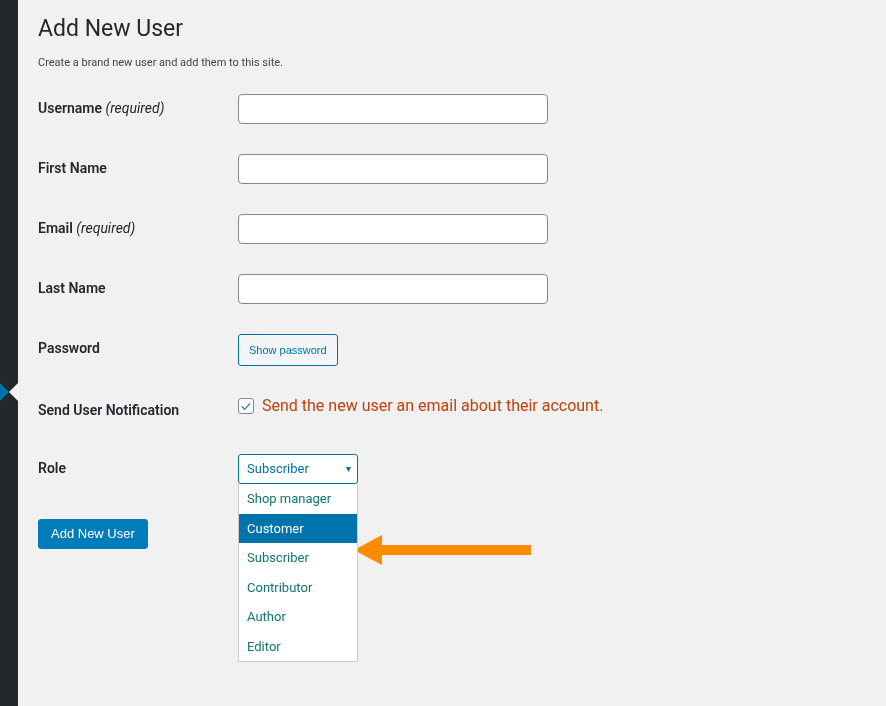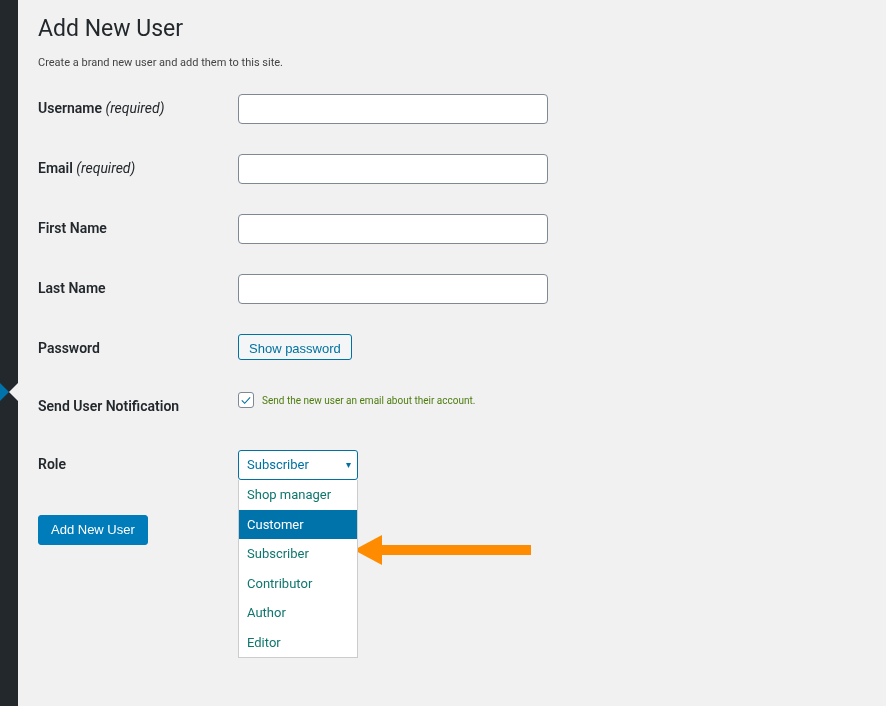--- a/index.html
+++ b/index.html
@@ -98,27 +98,27 @@
       border: 1px solid #7e8993;
       border-radius: 4px;
       background: #fff;
       font-size: 14px;
       line-height: 2;
       color: #32373c;
     }
     .button-secondary {
       display: inline-block;
       padding: 0 10px;
-      height: 26px;
+      height: 32px;
       line-height: 28px;
       border: 1px solid #0071a1;
       border-radius: 3px;
       background: #f3f5f6;
       color: #0071a1;
-      font-size: 13px;
+      font-size: 11px;
       cursor: pointer;
       text-decoration: none;
     }
     .checkbox-wrapper {
       display: flex;
       align-items: center;
       gap: 8px;
     }
     .checkbox {
       width: 16px;
@@ -130,22 +130,22 @@
       align-items: center;
       justify-content: center;
       cursor: pointer;
     }
     .checkbox-checked {
       color: #0071a1;
       font-size: 14px;
       line-height: 1;
     }
     .checkbox-label {
-      font-size: 10px;
-      color: #4d7c0f;
+      font-size: 16px;
+      color: #c2410c;
     }
     .select-wrapper {
       position: relative;
       display: inline-block;
     }
     .select-box {
       width: 120px;
       height: 30px;
       padding: 0 24px 0 8px;
       border: 1px solid #0071a1;
@@ -241,30 +241,30 @@
         <tr>
       <th>
         <span>Username</span>
         <span class="required-text">(required)</span>
       </th>
       <td>
         <input type="text" class="text-input" value="" style="">
       </td>
     </tr>
     <tr>
+      <th>First Name</th>
+      <td>
+        <input type="text" class="text-input" value="" style="">
+      </td>
+    </tr>
+    <tr>
       <th>
         <span>Email</span>
         <span class="required-text">(required)</span>
       </th>
-      <td>
-        <input type="text" class="text-input" value="" style="">
-      </td>
-    </tr>
-    <tr>
-      <th>First Name</th>
       <td>
         <input type="text" class="text-input" value="" style="">
       </td>
     </tr>
     <tr>
       <th>Last Name</th>
       <td>
         <input type="text" class="text-input" value="" style="">
       </td>
     </tr>

